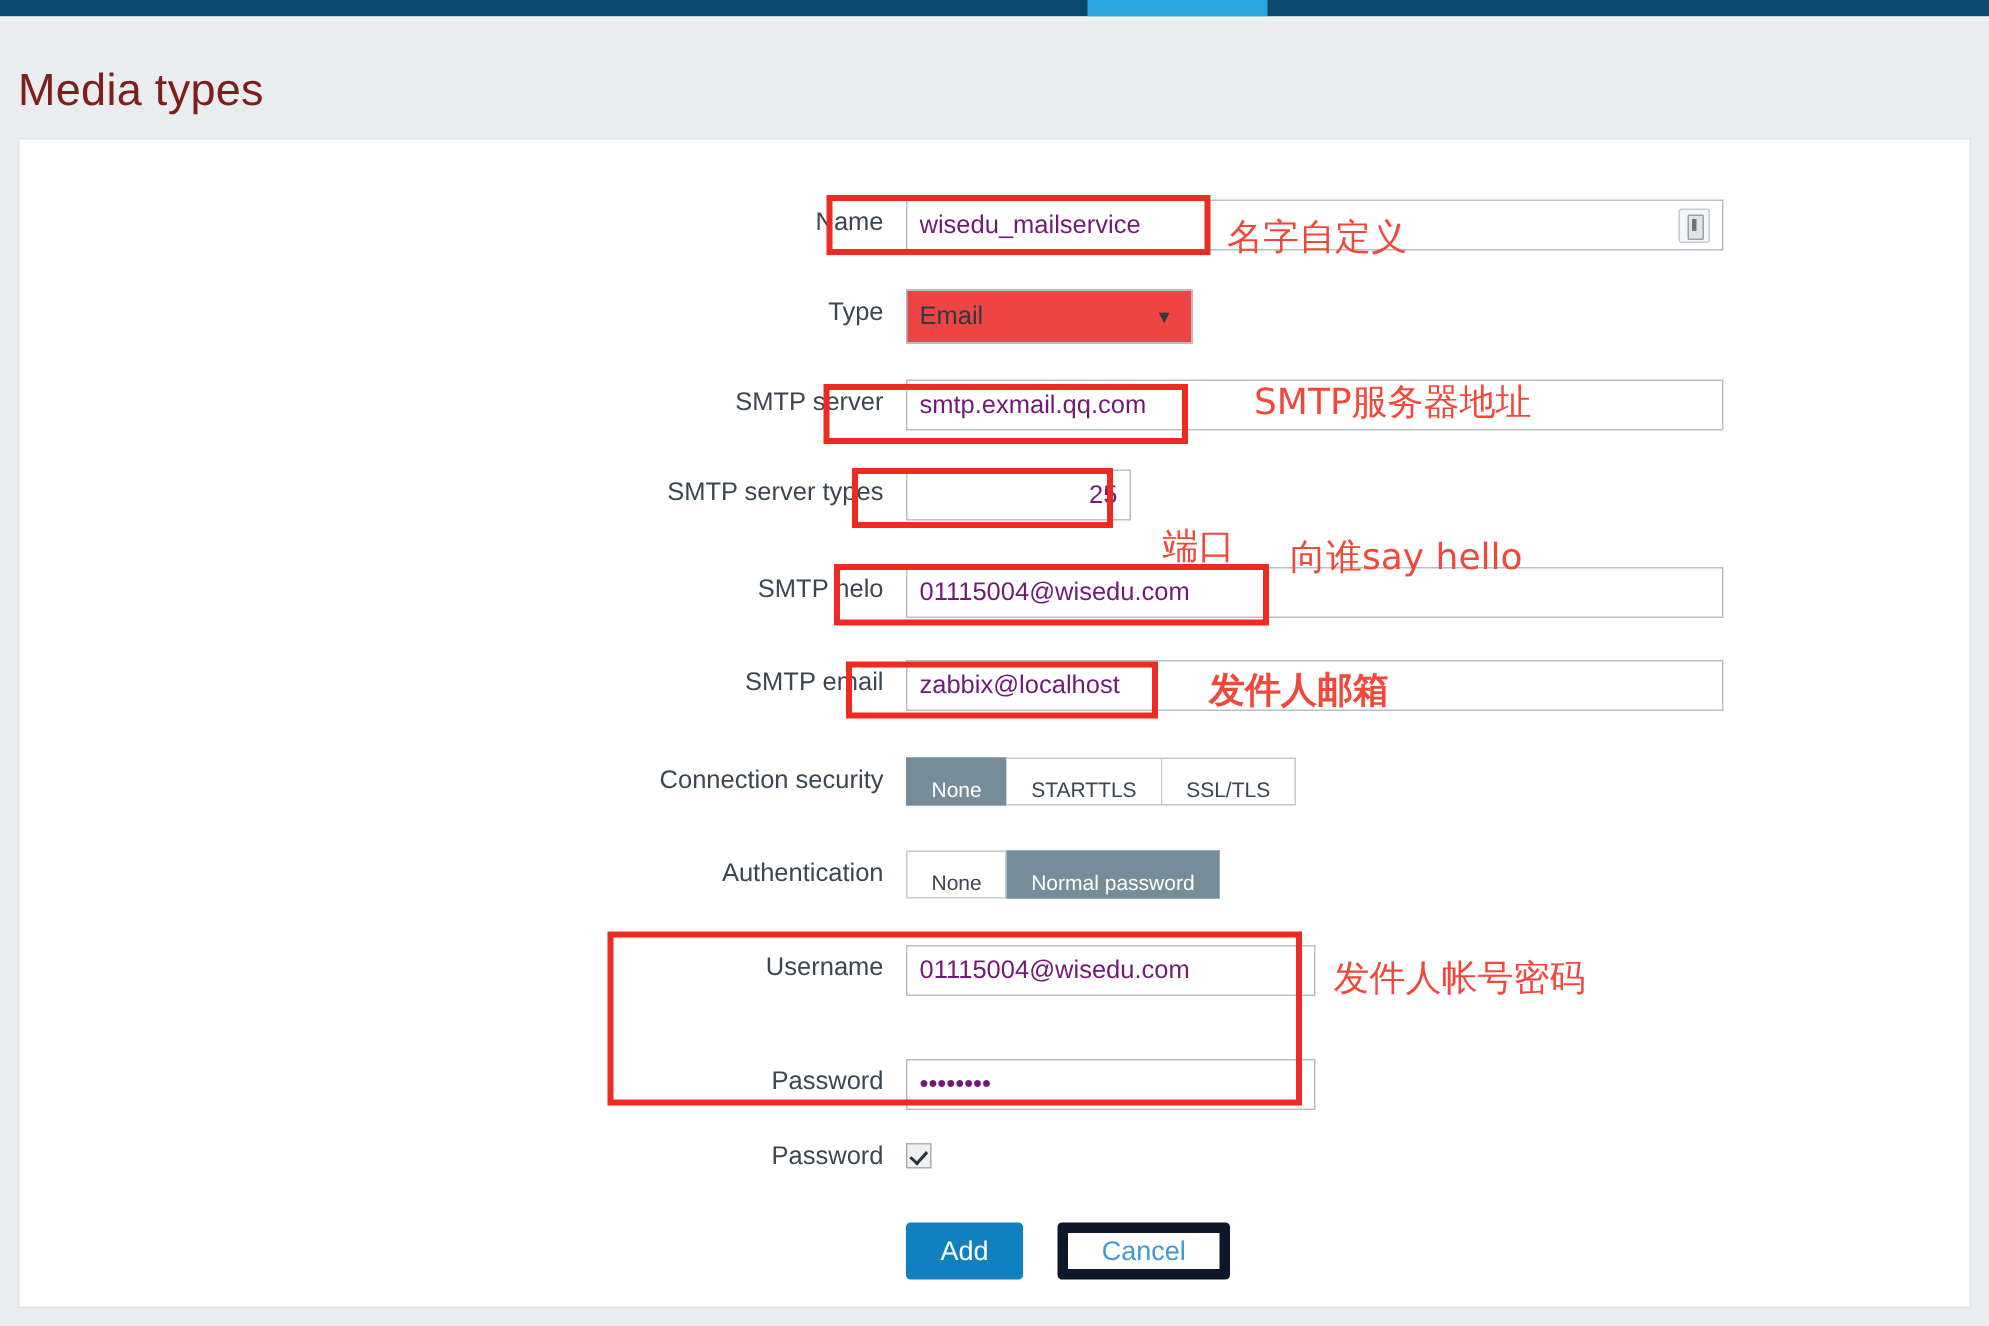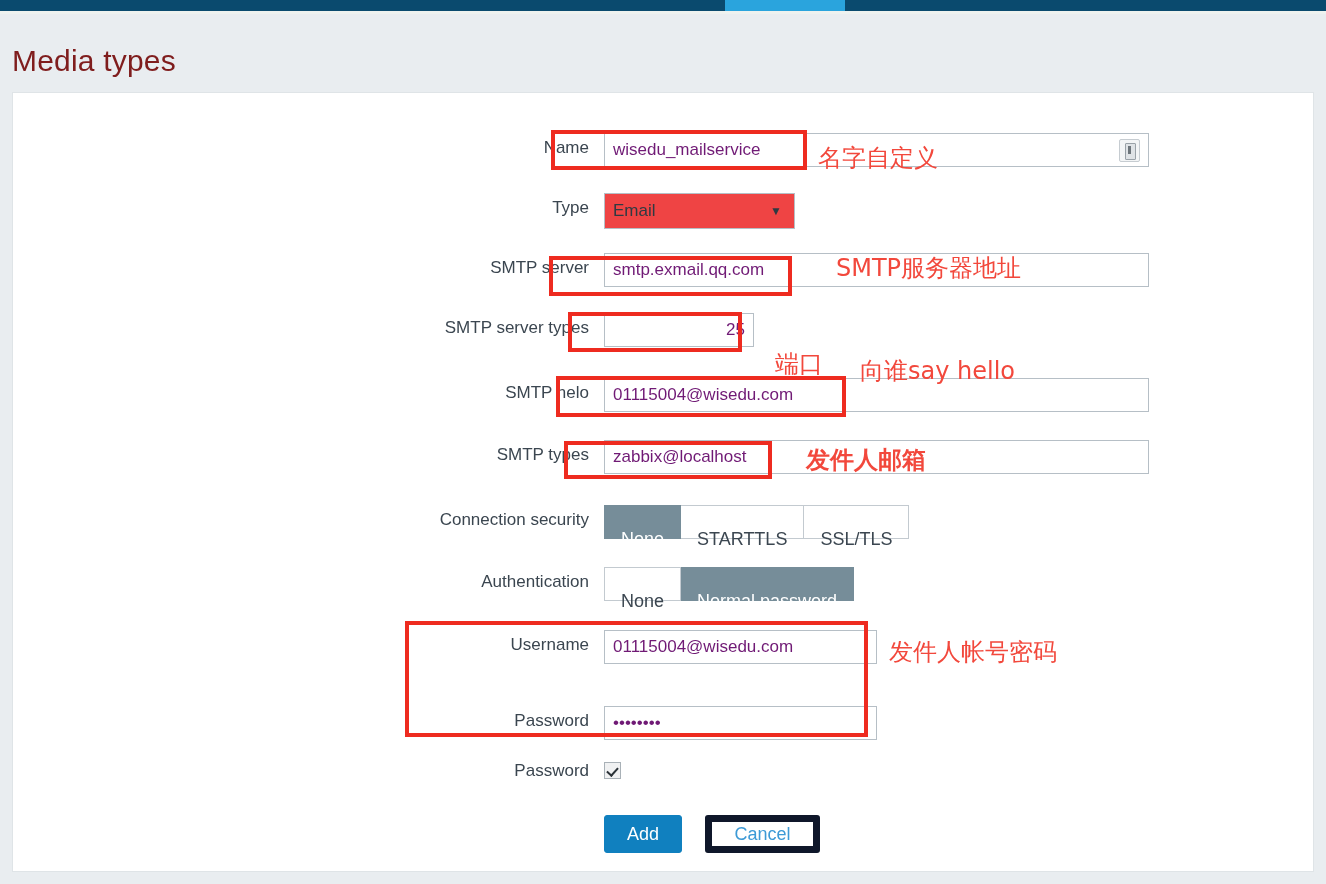--- a/index.html
+++ b/index.html
@@ -184,23 +184,23 @@
   
   .segmented {
     display: flex;
     height: 36px;
   }
   .seg {
     border: 1px solid #c3cad0;
     border-left: none;
     background: #ffffff;
     color: #3b4650;
-    font-size: 18px;
+    font-size: 14px;
     line-height: 34px;
-    padding: 16px 16px;
+    padding: 3px 16px;
     box-sizing: border-box;
     height: 32px;
     white-space: nowrap;
   }
   .seg:first-child { border-left: 1px solid #c3cad0; }
   .seg.active {
     background: #768d99;
     color: #ffffff;
     border-color: #768d99;
   }
@@ -316,21 +316,21 @@
   </div>
 
   <div class="row" style="top:285px;">
     <div class="lbl">SMTP helo</div>
     <div class="field">
       <input type="text" class="wide" value="01115004@wisedu.com" style="">
     </div>
   </div>
 
   <div class="row" style="top:347px;">
-    <div class="lbl">SMTP types</div>
+    <div class="lbl">SMTP email</div>
     <div class="field">
       <input type="text" class="wide" value="zabbix@localhost" style="">
     </div>
   </div>
 
   <div class="row" style="top:412px;">
     <div class="lbl">Connection security</div>
     <div class="field">
       <div class="segmented">
         <div class="seg active">None</div>

